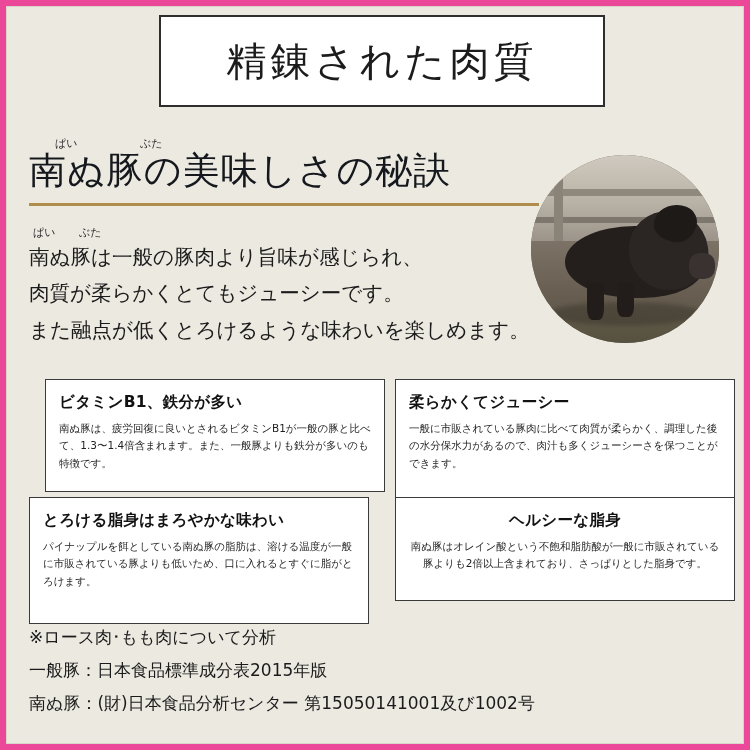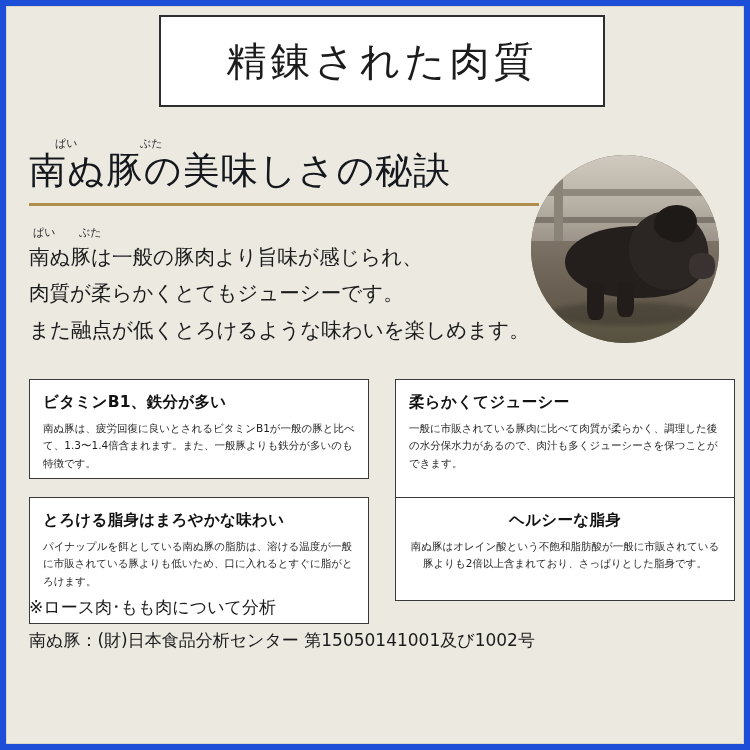--- a/index.html
+++ b/index.html
@@ -11,21 +11,21 @@
     height: 750px;
     font-family: "Liberation Sans", sans-serif;
     background: #ffffff;
     overflow: hidden;
   }
   .page {
     position: relative;
     width: 750px;
     height: 750px;
     box-sizing: border-box;
-    background: #1d4ed8;
+    background: #ec4899;
     padding: 6px;
   }
   .inner {
     position: relative;
     width: 100%;
     height: 100%;
     box-sizing: border-box;
     background: #ece9e1;
     border: 1px solid #d8d4c8;
   }
@@ -204,21 +204,21 @@
     top: 372px;
     width: 706px;
   }
   .card {
     position: absolute;
     background: #ffffff;
     border: 1px solid #3a3a3a;
     box-sizing: border-box;
     padding: 12px 13px 10px 13px;
   }
-  .card.c0 { left: 0px;   top: 0px;   width: 340px; height: 100px; }
+  .card.c0 { left: 16px;   top: 0px;   width: 340px; height: 113px; }
   .card.c1 { left: 366px; top: 0px;   width: 340px; height: 128px; }
   .card.c2 { left: 0px;   top: 118px; width: 340px; height: 127px; }
   .card.c3 { left: 366px; top: 118px; width: 340px; height: 104px; text-align: center; }
 
   .card-title {
     font-size: 15.5px;
     font-weight: bold;
     color: #121212;
     margin-bottom: 7px;
     font-family: "DejaVu Sans", sans-serif;
@@ -228,21 +228,21 @@
     font-size: 10.5px;
     line-height: 1.65;
     color: #1f1f1f;
     font-family: "DejaVu Sans", sans-serif;
   }
 
   
   .notes {
     position: absolute;
     left: 22px;
-    top: 584px;
+    top: 614px;
     width: 700px;
     font-size: 17px;
     line-height: 1.95;
     color: #1b1b1b;
     font-family: "DejaVu Sans", sans-serif;
   }
 </style>
 </head>
 <body>
 
@@ -300,17 +300,18 @@
         <div class="card-body">パイナップルを餌としている南ぬ豚の脂肪は、溶ける温度が一般に市販されている豚よりも低いため、口に入れるとすぐに脂がとろけます。</div>
       </div>
       <div class="card c3">
         <div class="card-title">ヘルシーな脂身</div>
         <div class="card-body">南ぬ豚はオレイン酸という不飽和脂肪酸が一般に市販されている豚よりも2倍以上含まれており、さっぱりとした脂身です。</div>
       </div>
     </div>
 
     <div class="notes">
       <div>※ロース肉･もも肉について分析</div>
+      <div>一般豚：日本食品標準成分表2015年版</div>
       <div>南ぬ豚：(財)日本食品分析センター 第15050141001及び1002号</div>
     </div>
 
   </div>
 </div>
 
 </body></html>

